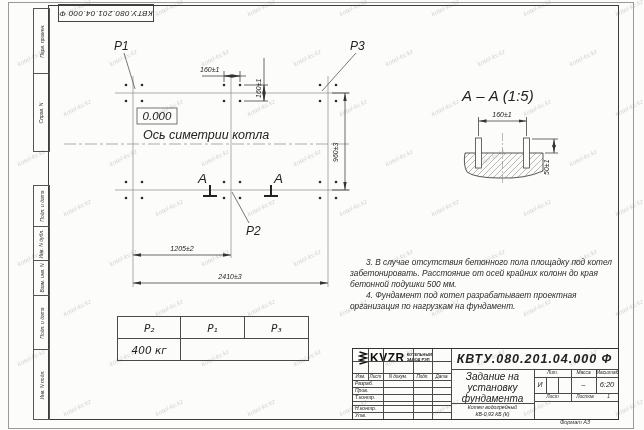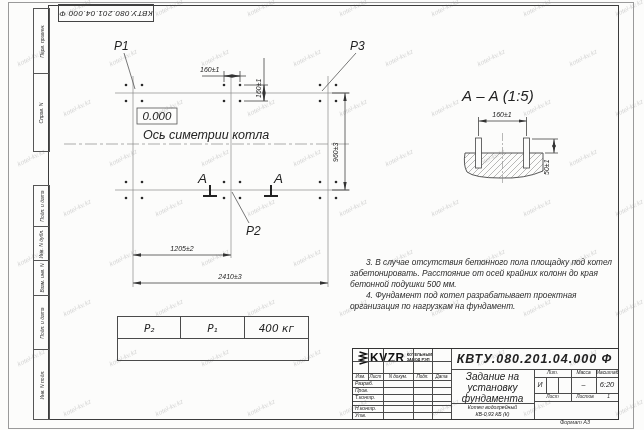--- a/index.html
+++ b/index.html
@@ -275,20 +275,21 @@
   </svg>
 
   <div class="notes a">
     <p>3. В случае отсутствия бетонного пола площадку под котел забетонировать. Расстояние от осей крайних колонн до края бетонной подушки 500 мм.</p>
     <p>4. Фундамент под котел разрабатывает проектная организация по нагрузкам на фундамент.</p>
   </div>
 
   <div class="ltable a">
     <div class="lcell">P₂</div>
     <div class="lcell">P₁</div>
+    <div class="lcell">P₃</div>
     <div class="lcell">400 кг</div>
   </div>
 
   <div class="tblock a">
 
     <div class="hl" style="left:0;top:12px;width:98px"></div>
     <div class="hl" style="left:0;top:24px;width:98px"></div>
     <div class="hl" style="left:0;top:31px;width:98px"></div>
     <div class="hl" style="left:0;top:38px;width:98px"></div>
     <div class="hl" style="left:0;top:45px;width:98px"></div>

